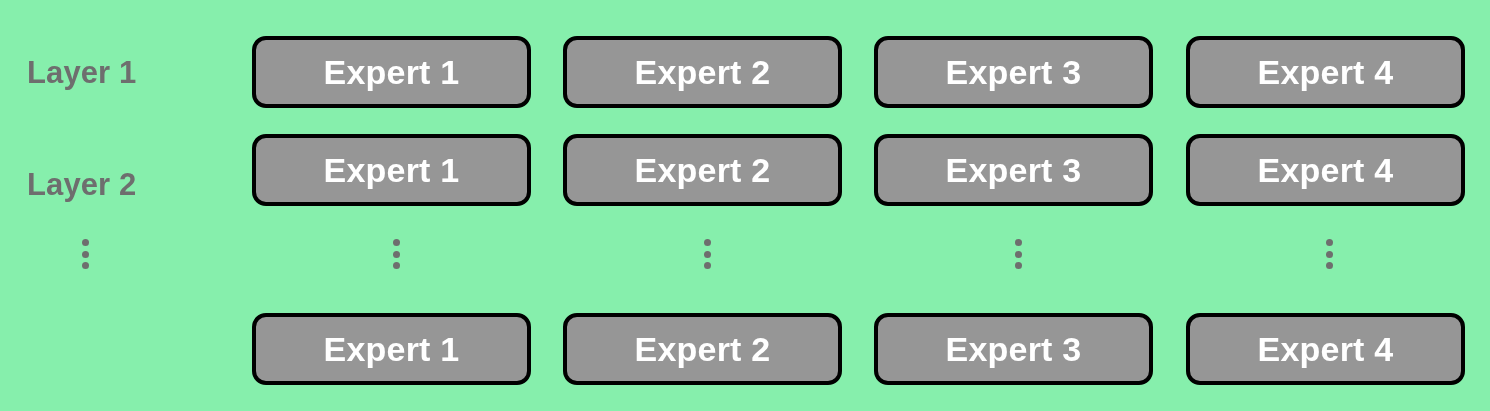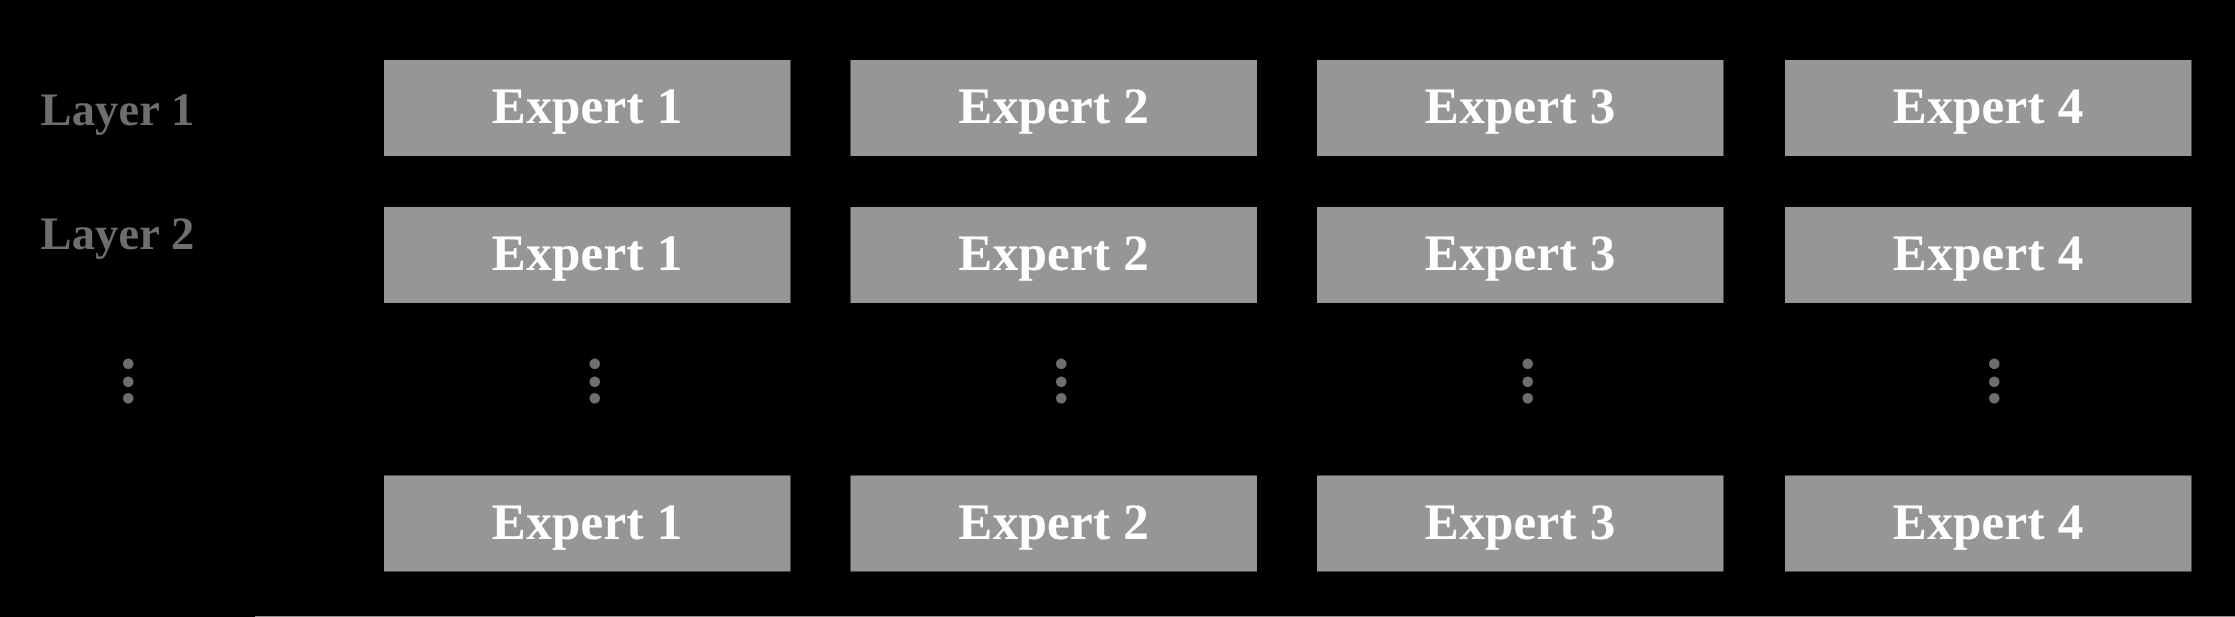--- a/index.html
+++ b/index.html
@@ -8,23 +8,22 @@
     padding: 0;
     background: #ffffff;
   }
   body {
     font-family: "Liberation Sans", sans-serif;
   }
   #diagram {
     position: relative;
     width: 1490px;
     height: 411px;
-    background: #000000;
+    background: #86efac;
     overflow: hidden;
-    font-family: Liberation Serif, serif;
   }
 
   
   .layer-label {
     position: absolute;
     left: 27px;
     font-size: 31px;
     font-weight: bold;
     color: #6e6e6e;
     letter-spacing: 0.1px;
@@ -32,21 +31,21 @@
     line-height: 1;
   }
 
   
   .expert-box {
     position: absolute;
     box-sizing: border-box;
     height: 72px;
     background: #969696;
     border: 4px solid #000000;
-    border-radius: 4px;
+    border-radius: 14px;
     display: flex;
     align-items: center;
     justify-content: center;
   }
   .expert-box-label {
     font-size: 34px;
     font-weight: bold;
     color: #ffffff;
     letter-spacing: 0.2px;
     white-space: nowrap;
@@ -83,21 +82,21 @@
   <div class="expert-box" style="top:36px; left:563px; width:279px;">
     <span class="expert-box-label">Expert 2</span>
   </div>
   <div class="expert-box" style="top:36px; left:874px; width:279px;">
     <span class="expert-box-label">Expert 3</span>
   </div>
   <div class="expert-box" style="top:36px; left:1186px; width:279px;">
     <span class="expert-box-label">Expert 4</span>
   </div>
 
-  <div class="layer-label" style="top:140px; left:27px;text-align:right;">Layer 2</div>
+  <div class="layer-label" style="top:169px; left:27px;text-align:right;">Layer 2</div>
 
   <div class="expert-box" style="top:134px; left:252px; width:279px;">
     <span class="expert-box-label">Expert 1</span>
   </div>
   <div class="expert-box" style="top:134px; left:563px; width:279px;">
     <span class="expert-box-label">Expert 2</span>
   </div>
   <div class="expert-box" style="top:134px; left:874px; width:279px;">
     <span class="expert-box-label">Expert 3</span>
   </div>

